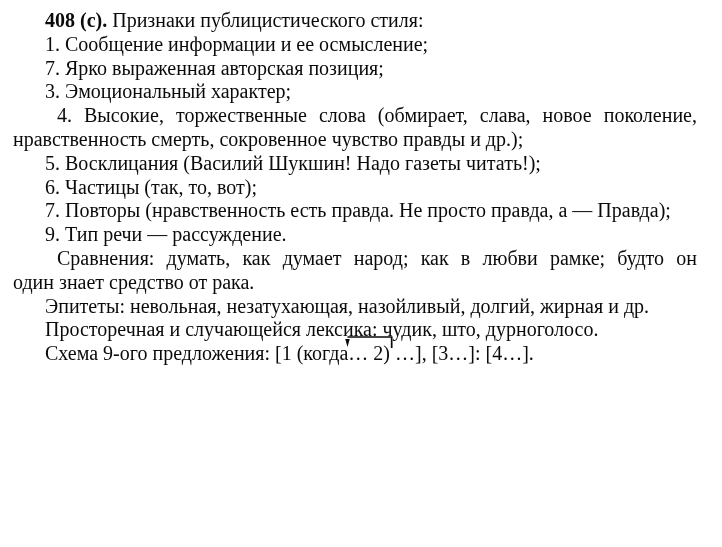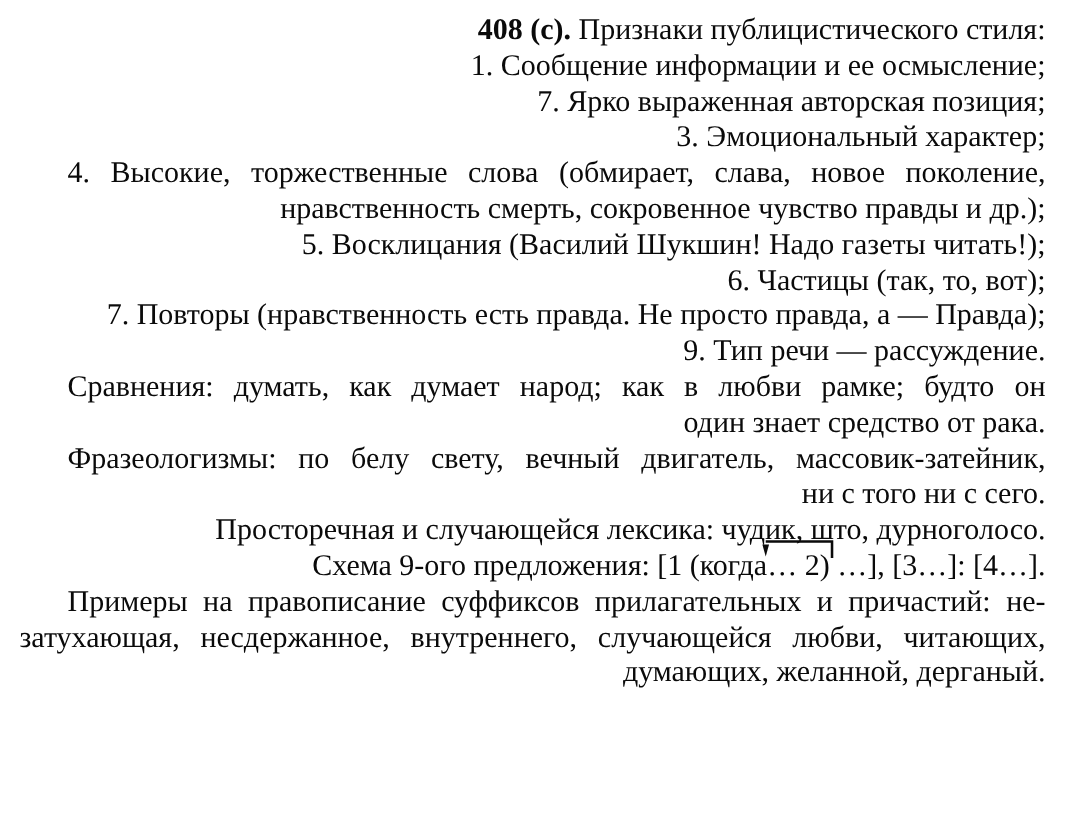--- a/index.html
+++ b/index.html
@@ -10,27 +10,28 @@
     font-family: "Liberation Serif", "DejaVu Serif", serif;
     font-size: 20px;
     color: #0a0a0a;
   }
   .doc {
     padding: 9px 25px 0 13px;
   }
   .paragraph { margin: 0; }
   .line {
     line-height: 23.8px;
-    text-align: right;
+    text-align: left;
     white-space: normal;
   }
   .line.indent { padding-left: 32px; }
   .line.justify {
     text-align: justify;
     text-align-last: justify;
+    margin-left: 12px;
   }
   .bold { font-weight: bold; }
   .arrow-anchor {
     position: relative;
     display: inline-block;
   }
   .arrow-anchor svg {
     position: absolute;
     left: -4px;
     top: -9px;
@@ -71,31 +72,25 @@
         <div class="line indent"><span>7. Повторы (нравственность есть правда. Не просто правда, а — Правда);</span></div>
       </div>
       <div class="paragraph">
         <div class="line indent"><span>9. Тип речи — рассуждение.</span></div>
       </div>
       <div class="paragraph">
         <div class="line indent justify"><span>Сравнения: думать, как думает народ; как в любви рамке; будто он</span></div>
         <div class="line"><span>один знает средство от рака.</span></div>
       </div>
       <div class="paragraph">
-        <div class="line indent justify"><span>Фразеологизмы: по белу свету, вечный двигатель, массовик-затейник,</span></div>
-        <div class="line"><span>ни с того ни с сего.</span></div>
+        <div class="line indent"><span>Эпитеты: невольная, незатухающая, назойливый, долгий, жирная и др.</span></div>
       </div>
       <div class="paragraph">
         <div class="line indent"><span>Просторечная и случающейся лексика: чудик, што, дурноголосо.</span></div>
       </div>
       <div class="paragraph">
         <div class="line indent"><span>Схема 9-ого предложения: [1 (когда</span><span class="arrow-anchor"><span>… 2)</span><svg viewBox="0 0 100 16" preserveAspectRatio="none" aria-hidden="true">
               <polyline points="7,4 96,4 96,15" fill="none" stroke="#0a0a0a" stroke-width="1.7" vector-effect="non-scaling-stroke"></polyline>
               <polygon points="2.5,6 11.5,6 7,14" fill="#0a0a0a"></polygon>
             </svg></span><span> …], [3…]: [4…].</span></div>
       </div>
-      <div class="paragraph">
-        <div class="line indent justify"><span>Примеры на правописание суффиксов прилагательных и причастий: не-</span></div>
-        <div class="line justify"><span>затухающая, несдержанное, внутреннего, случающейся любви, читающих,</span></div>
-        <div class="line"><span>думающих, желанной, дерганый.</span></div>
-      </div>
     </div>
 </div>
 
 </body></html>

